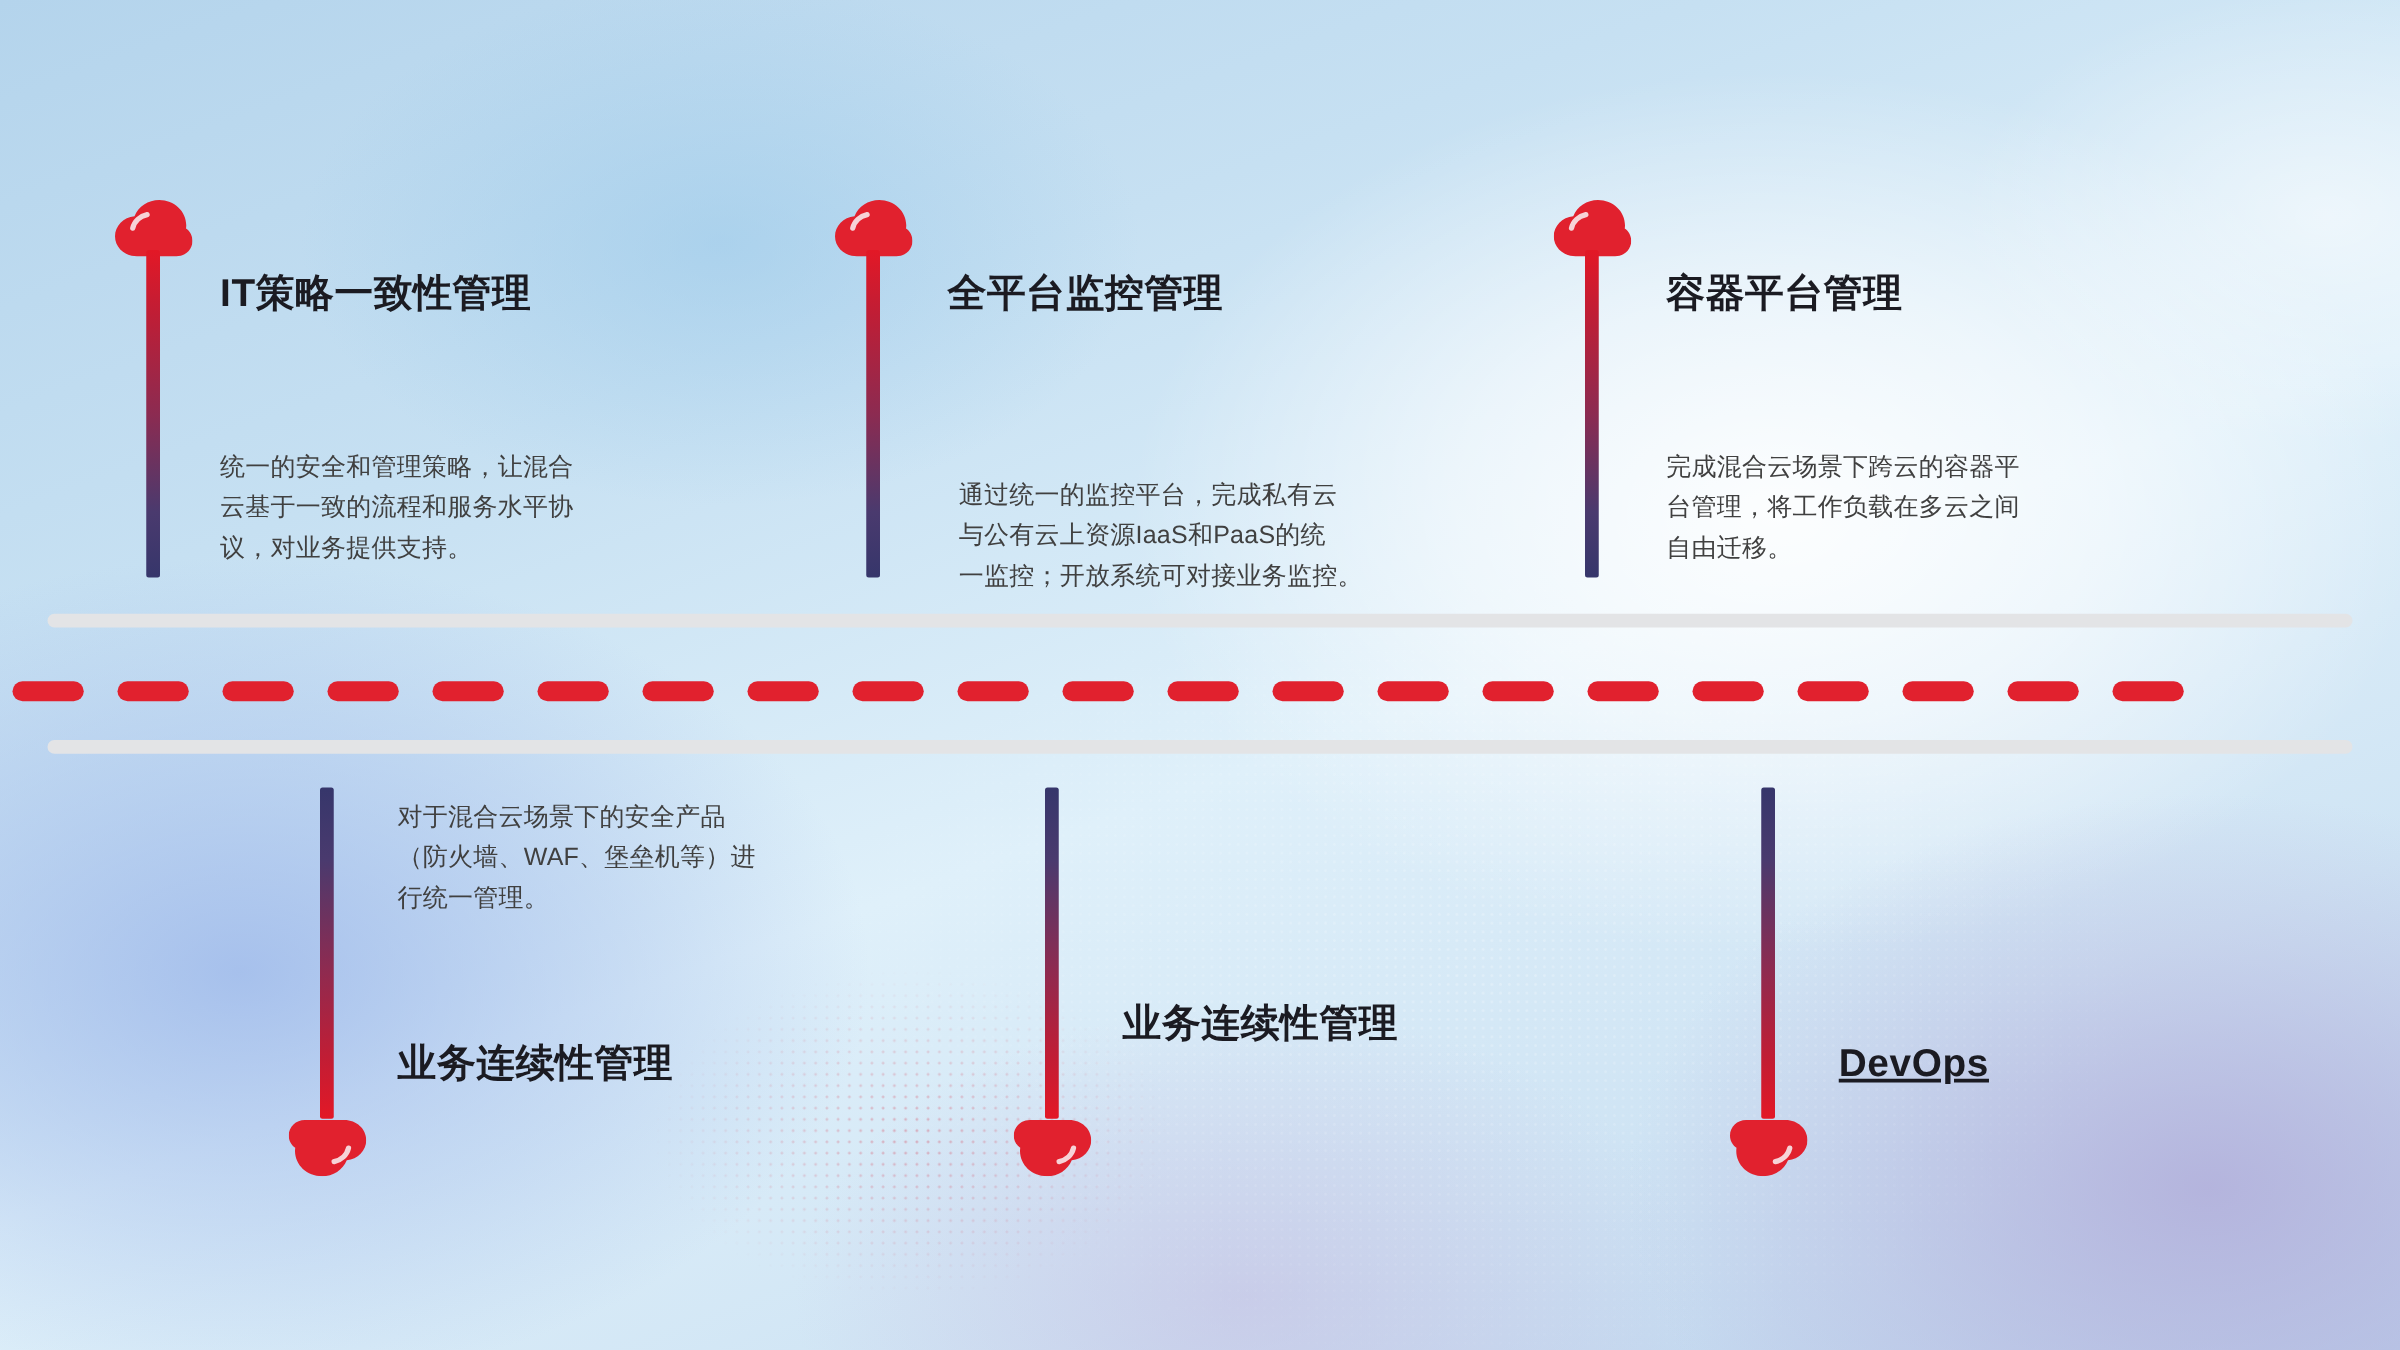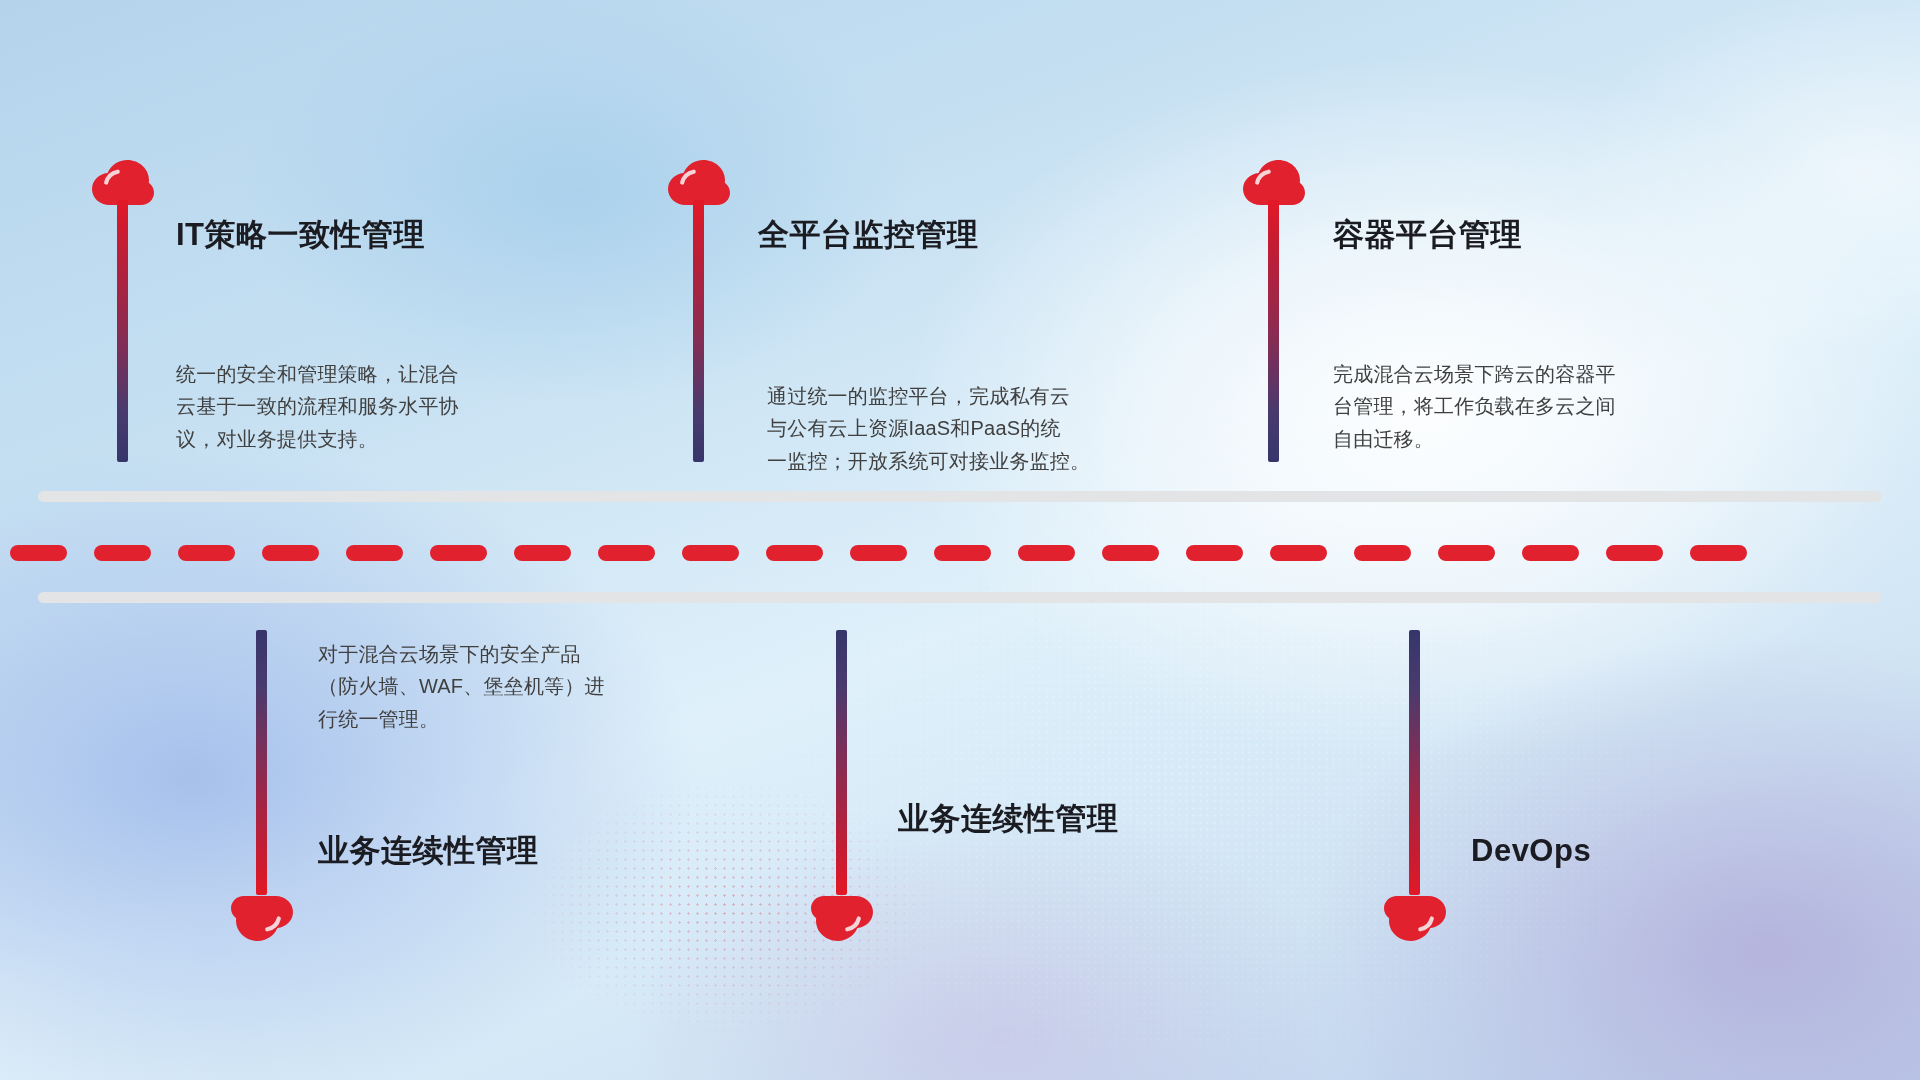--- a/index.html
+++ b/index.html
@@ -232,21 +232,21 @@
   <div class="stem stem-bottom" style="left:836px; top:630px; height:265px;"></div>
   <div class="heading" style="left:898px; top:800px;">业务连续性管理</div>
   <div class="cloud flip" style="left:811px; top:895px;">
     <svg viewBox="0 0 62 46" xmlns="http://www.w3.org/2000/svg" aria-hidden="true">
       <path d="M17.5 45C7.8 45 0 37.8 0 28.9 0 20.6 6.8 13.7 15.6 12.9 18.7 5.2 26.5 0 35.4 0 47.3 0 57 9 57 20.2c0 .9-.1 1.8-.2 2.6C60 25 62 28.6 62 32.7 62 39.5 56.2 45 49.1 45Z" fill="#e1212e"></path>
       <path d="M14.2 22.5c1.3-5.4 5.8-9.6 11.5-10.8" fill="none" stroke="#f7dde0" stroke-width="4.2" stroke-linecap="round" opacity="0.95"></path>
     </svg>
   </div>
 
   <div class="stem stem-bottom" style="left:1409px; top:630px; height:265px;"></div>
-  <div class="heading" style="left:1471px; top:832px;">DevOps</div>
+  <div class="heading" style="left:1471px; top:832px;text-decoration:underline;">DevOps</div>
   <div class="cloud flip" style="left:1384px; top:895px;">
     <svg viewBox="0 0 62 46" xmlns="http://www.w3.org/2000/svg" aria-hidden="true">
       <path d="M17.5 45C7.8 45 0 37.8 0 28.9 0 20.6 6.8 13.7 15.6 12.9 18.7 5.2 26.5 0 35.4 0 47.3 0 57 9 57 20.2c0 .9-.1 1.8-.2 2.6C60 25 62 28.6 62 32.7 62 39.5 56.2 45 49.1 45Z" fill="#e1212e"></path>
       <path d="M14.2 22.5c1.3-5.4 5.8-9.6 11.5-10.8" fill="none" stroke="#f7dde0" stroke-width="4.2" stroke-linecap="round" opacity="0.95"></path>
     </svg>
   </div>
 
 </div>
 
 </body></html>

